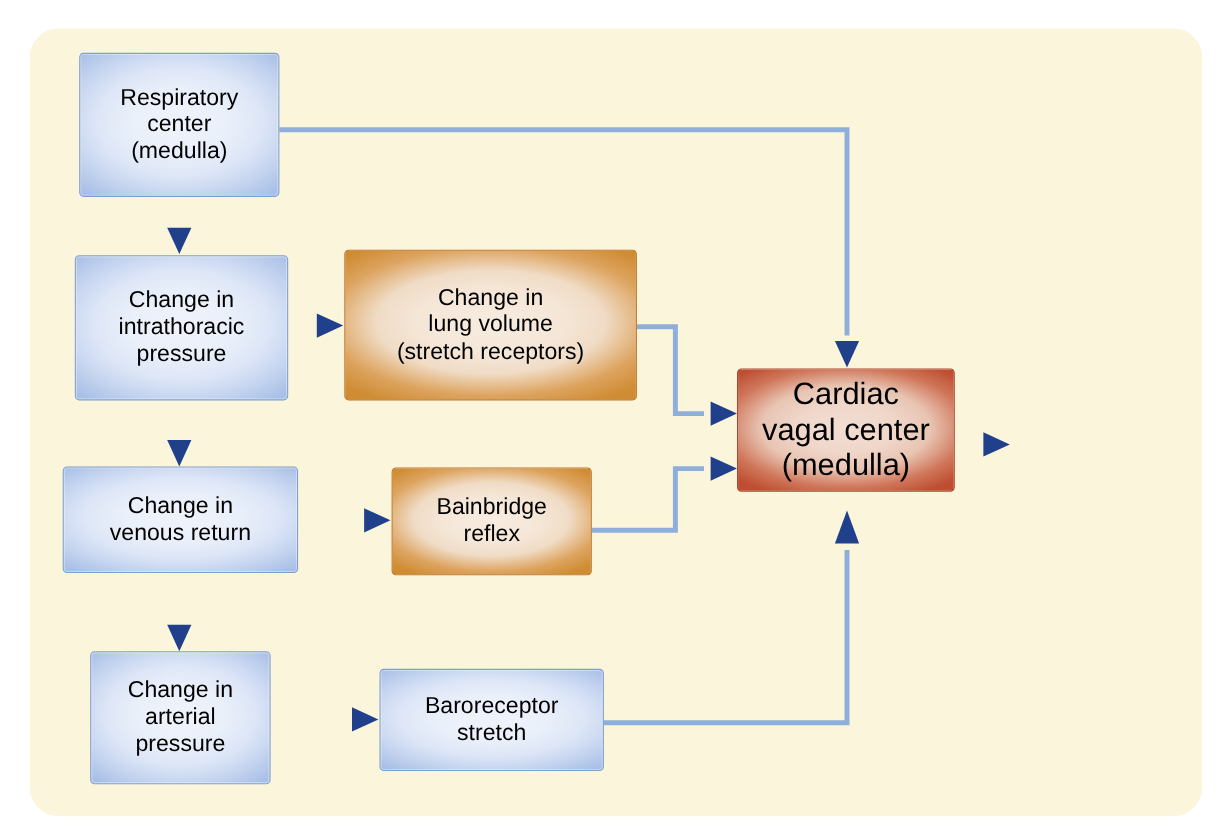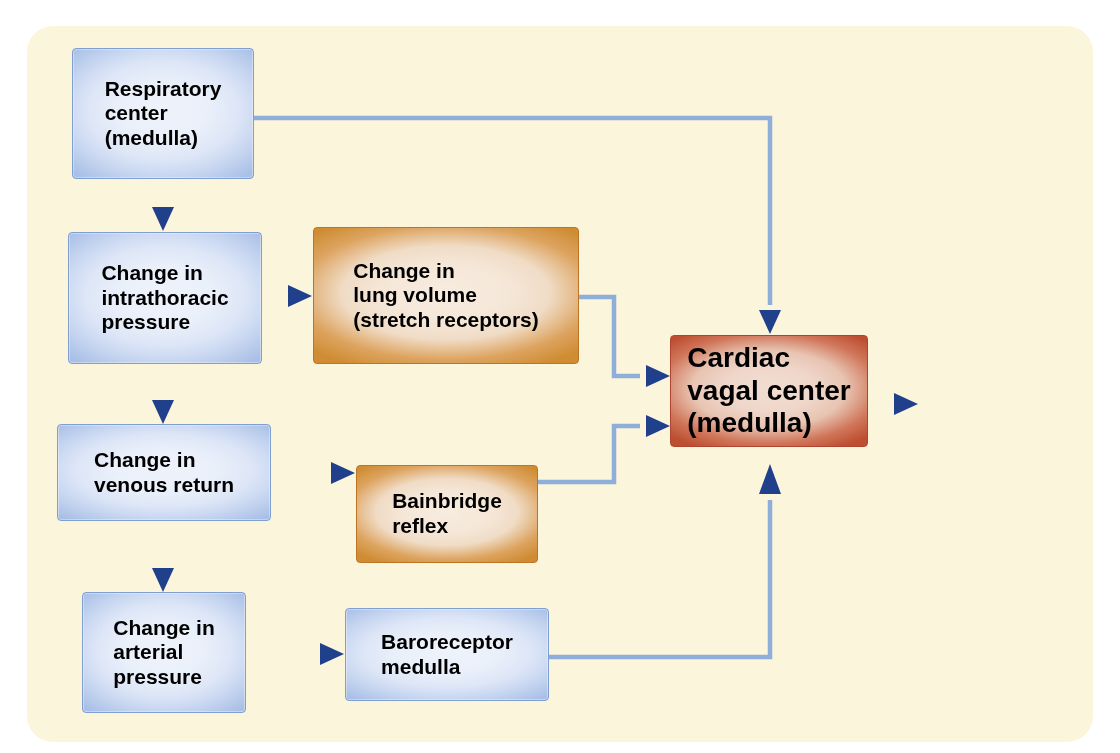--- a/index.html
+++ b/index.html
@@ -32,25 +32,24 @@
     width: 1120px;
     height: 753px;
   }
 
   .node {
     position: absolute;
     box-sizing: border-box;
     display: flex;
     align-items: center;
     justify-content: center;
-    text-align: left;
+    text-align: center;
     color: #000000;
     line-height: 1.17;
     z-index: 5;
-    font-weight: bold;
   }
   .node .lbl {
     display: block;
     white-space: pre-line;
     padding: 0 6px;
   }
 
   
   .node.blue {
     border: 1px solid #7f9fd0;
@@ -86,21 +85,21 @@
     background:
       radial-gradient(circle at 46% 44%,
         #f4eefa 0%, #e9dff5 22%, #d6c4ea 48%, #bfa4dd 72%, #a887cf 100%);
   }
 
   
   #n-respiratory     { left: 72px;  top: 48px;  width: 182px; height: 131px; font-size: 21px; }
   #n-intrathoracic   { left: 68px;  top: 232px; width: 194px; height: 132px; font-size: 21px; }
   #n-lungvolume      { left: 313px; top: 227px; width: 266px; height: 137px; font-size: 21px; }
   #n-venousreturn    { left: 57px;  top: 424px; width: 214px; height: 97px;  font-size: 21px; }
-  #n-bainbridge      { left: 356px; top: 425px; width: 182px; height: 98px;  font-size: 21px; margin-top: 40px; }
+  #n-bainbridge      { left: 356px; top: 425px; width: 182px; height: 98px;  font-size: 21px; }
   #n-arterial        { left: 82px;  top: 592px; width: 164px; height: 121px; font-size: 21px; }
   #n-baroreceptor    { left: 345px; top: 608px; width: 204px; height: 93px;  font-size: 21px; }
   #n-cardiacvagal    { left: 670px; top: 335px; width: 198px; height: 112px; font-size: 28px; }
   #n-heartrate       { left: 918px; top: 337px; width: 136px; height: 136px; font-size: 21px; }
 </style>
 </head>
 <body>
 
 <div id="stage">
 
@@ -214,21 +213,21 @@
   </div>
 
   <div class="node blue" id="n-arterial">
     <span class="lbl">Change in
 arterial
 pressure</span>
   </div>
 
   <div class="node blue" id="n-baroreceptor">
     <span class="lbl">Baroreceptor
-medulla</span>
+stretch</span>
   </div>
 
   <div class="node red" id="n-cardiacvagal">
     <span class="lbl">Cardiac
 vagal center
 (medulla)</span>
   </div>
 
 
 </div>

